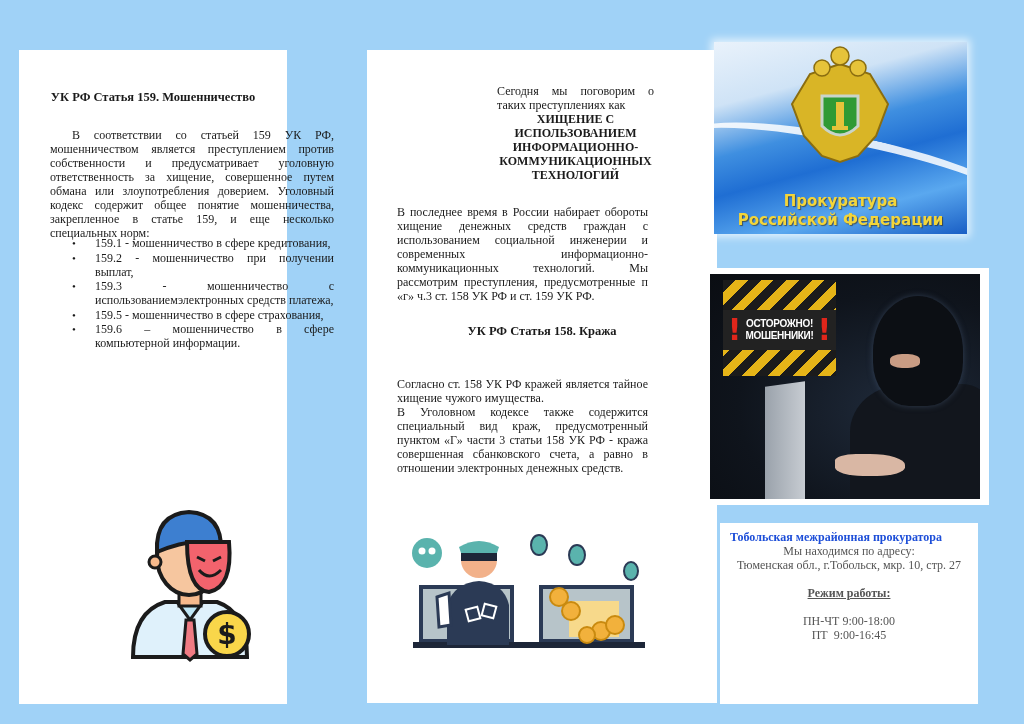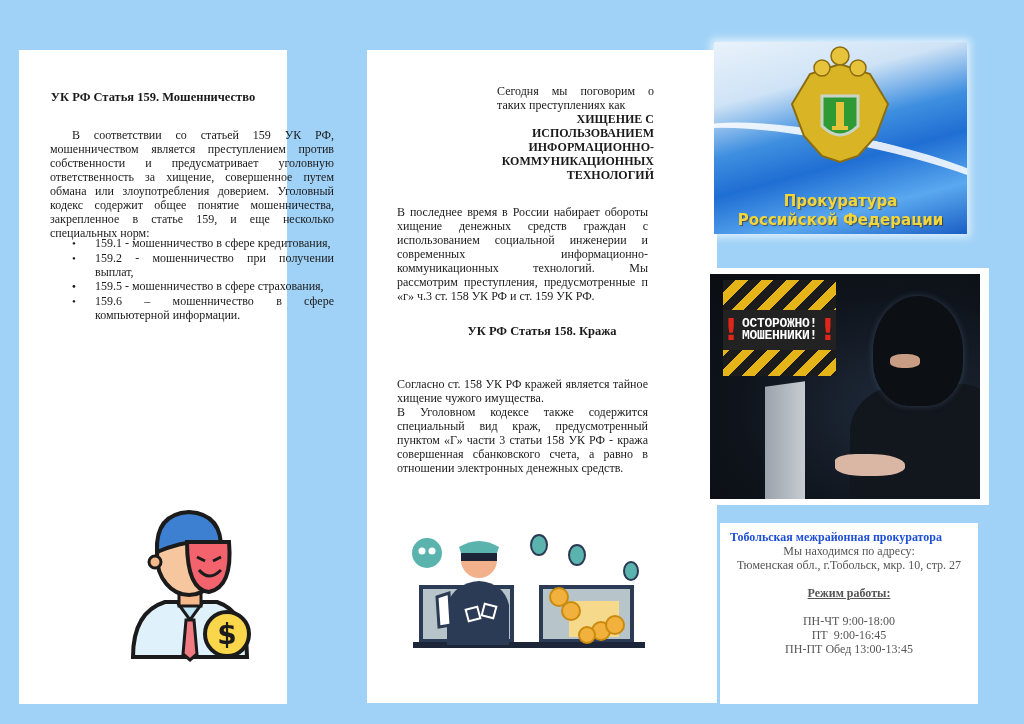--- a/index.html
+++ b/index.html
@@ -19,21 +19,21 @@
   
   #lp-title { position:absolute; left:0; right:0; top:40px; }
   #lp-intro { position:absolute; left:31px; width:284px; top:78px; text-indent:22px; }
   #lp-list { position:absolute; left:31px; width:284px; top:186px; margin:0; padding:0; list-style:none; }
   #lp-list li { position:relative; padding-left:45px; font-size:12px; line-height:14px; text-align:justify; margin-bottom:0.5px;}
   #lp-list li .bullet { position:absolute; left:22px; top:0; font-size:11px; }
   #illus-fraudster { position:absolute; left:106px; top:452px; width:130px; height:160px; }
 
   
   #mp-lead { position:absolute; left:130px; width:157px; top:34px; }
-  #mp-lead .caps { font-weight:bold; text-align:right; display:block; line-height:14px; }
+  #mp-lead .caps { font-weight:bold; text-align:center; display:block; line-height:14px; }
   #mp-para1 { position:absolute; left:30px; width:251px; top:155px; }
   #mp-title158 { position:absolute; left:0; right:0; top:274px; }
   #mp-para2 { position:absolute; left:30px; width:251px; top:327px; }
   #illus-thief { position:absolute; left:42px; top:455px; width:240px; height:150px; }
 
   
   #logo-card {
     position:absolute; left:714px; top:42px; width:253px; height:192px;
     background:linear-gradient(165deg,#e9f2fb 0%,#cfe3f6 25%,#3f8fe0 45%,#1f6ed3 60%,#5aa8ef 80%,#1a5fc5 100%);
     box-shadow:0 0 8px 3px rgba(255,255,255,0.7);
@@ -41,42 +41,42 @@
   }
   #logo-card .swoosh { position:absolute; left:-40px; top:95px; width:360px; height:70px; border-radius:50%; border-top:8px solid rgba(255,255,255,0.85); transform:rotate(12deg); }
   #logo-text { position:absolute; left:0; right:0; top:150px; text-align:center; font-family:"DejaVu Sans", sans-serif; font-weight:bold; color:#f3d53a; font-size:15px; line-height:19px; text-shadow:1px 1px 1px rgba(60,40,0,0.6); }
   #emblem { position:absolute; left:76px; top:2px; width:100px; height:150px; }
 
   #photo-frame { position:absolute; left:701px; top:268px; width:288px; height:237px; background:#fff; }
   #photo { position:absolute; left:9px; top:6px; width:270px; height:225px; background:radial-gradient(ellipse at 70% 60%, #1f2a3a 0%, #0f141c 60%, #0a0d12 100%); overflow:hidden; }
   #warn-sign { position:absolute; left:13px; top:6px; width:113px; height:96px; background:repeating-linear-gradient(135deg,#1b1b1b 0 9px,#e5b418 9px 18px); }
   #warn-band { position:absolute; left:0; right:0; top:30px; height:40px; background:#222; display:flex; align-items:center; justify-content:center; }
   #warn-band .excl { color:#e0261b; font-weight:bold; font-size:30px; font-family:"DejaVu Sans", sans-serif; line-height:30px; }
-  #warn-text { color:#fff; font-family:Liberation Mono, monospace; font-weight:bold; font-size:13px; line-height:12px; text-align:center; margin:0 4px; letter-spacing:-0.3px; }
+  #warn-text { color:#fff; font-family:Liberation Sans, sans-serif; font-weight:bold; font-size:10px; line-height:12px; text-align:center; margin:0 4px; letter-spacing:-0.3px; }
   #hacker-head { position:absolute; left:163px; top:22px; width:90px; height:110px; background:#0c0f14; border-radius:50% 50% 40% 40%; box-shadow:0 0 6px rgba(80,100,130,0.5); }
   #hacker-eye { position:absolute; left:180px; top:80px; width:30px; height:14px; background:#c99c84; border-radius:40%; }
   #hacker-body { position:absolute; left:140px; top:110px; width:140px; height:120px; background:#12161d; border-radius:40% 20% 0 0; }
   #laptop { position:absolute; left:55px; top:110px; width:40px; height:118px; background:linear-gradient(90deg,#9aa2ab,#c7ccd2); transform:skewY(-8deg); }
   #hand { position:absolute; left:125px; top:180px; width:70px; height:22px; background:#d9b7a4; border-radius:30% 50% 40% 40%; }
 
   #info-box { position:absolute; left:720px; top:523px; width:258px; height:181px; background:#fff; text-align:center; font-size:12px; line-height:14px; color:#555; }
   #info-org { font-weight:bold; color:#1d4ed8; text-align:left; padding-left:10px; margin-top:7px; }
   #info-hours-title { font-weight:bold; text-decoration:underline; margin-top:14px; }
   #info-hours { margin-top:14px;font-family:Liberation Serif, serif; }
 </style>
 </head>
 <body>
 
 <div class="panel" id="panel-left">
   <div id="lp-title" class="title">УК РФ Статья 159. Мошенничество</div>
   <div id="lp-intro" class="body-text">В соответствии со статьей 159 УК РФ, мошенничеством является преступлением против собственности и предусматривает уголовную ответственность за хищение, совершенное путем обмана или злоупотребления доверием. Уголовный кодекс содержит общее понятие мошенничества, закрепленное в статье 159, и еще несколько специальных норм:</div>
   <ul id="lp-list">
     <li><span class="bullet">•</span><span>159.1 - мошенничество в сфере кредитования,</span></li>
     <li><span class="bullet">•</span><span>159.2 - мошенничество при получении выплат,</span></li>
-    <li><span class="bullet">•</span></li>
+    <li><span class="bullet">•</span><span>159.3 - мошенничество с использованиемэлектронных средств платежа,</span></li>
     <li><span class="bullet">•</span><span>159.5 - мошенничество в сфере страхования,</span></li>
     <li><span class="bullet">•</span><span>159.6 – мошенничество в сфере компьютерной информации.</span></li>
   </ul>
   <svg id="illus-fraudster" viewBox="0 0 130 160">
     <path d="M8 155 Q8 110 40 100 L92 100 Q122 110 122 155 Z" fill="#dff1fb" stroke="#1b1b1b" stroke-width="4"></path>
     <path d="M52 100 L65 118 L78 100" fill="#bfe6f5" stroke="#1b1b1b" stroke-width="3"></path>
     <path d="M61 118 L58 152 L65 158 L72 152 L69 118 Z" fill="#f07b83" stroke="#1b1b1b" stroke-width="3"></path>
     <rect x="54" y="82" width="22" height="22" fill="#f6b98c" stroke="#1b1b1b" stroke-width="3"></rect>
     <ellipse cx="64" cy="55" rx="32" ry="38" fill="#f6c69f" stroke="#1b1b1b" stroke-width="4"></ellipse>
     <path d="M32 50 Q30 12 64 10 Q98 12 96 50 Q80 30 32 50 Z" fill="#3d7fd0" stroke="#1b1b1b" stroke-width="4"></path>
@@ -166,15 +166,14 @@
 </div>
 
 <div id="info-box">
   <div id="info-org">Тобольская межрайонная прокуратора</div>
   <div>Мы находимся по адресу:</div>
   <div>Тюменская обл., г.Тобольск, мкр. 10, стр. 27</div>
   <div id="info-hours-title">Режим работы:</div>
   <div id="info-hours">
     <div>ПН-ЧТ 9:00-18:00</div>
     <div style="white-space:pre">ПТ  9:00-16:45</div>
-    <div>ПН-ПТ Обед 13:00-13:45</div>
   </div>
 </div>
 
 </body></html>

